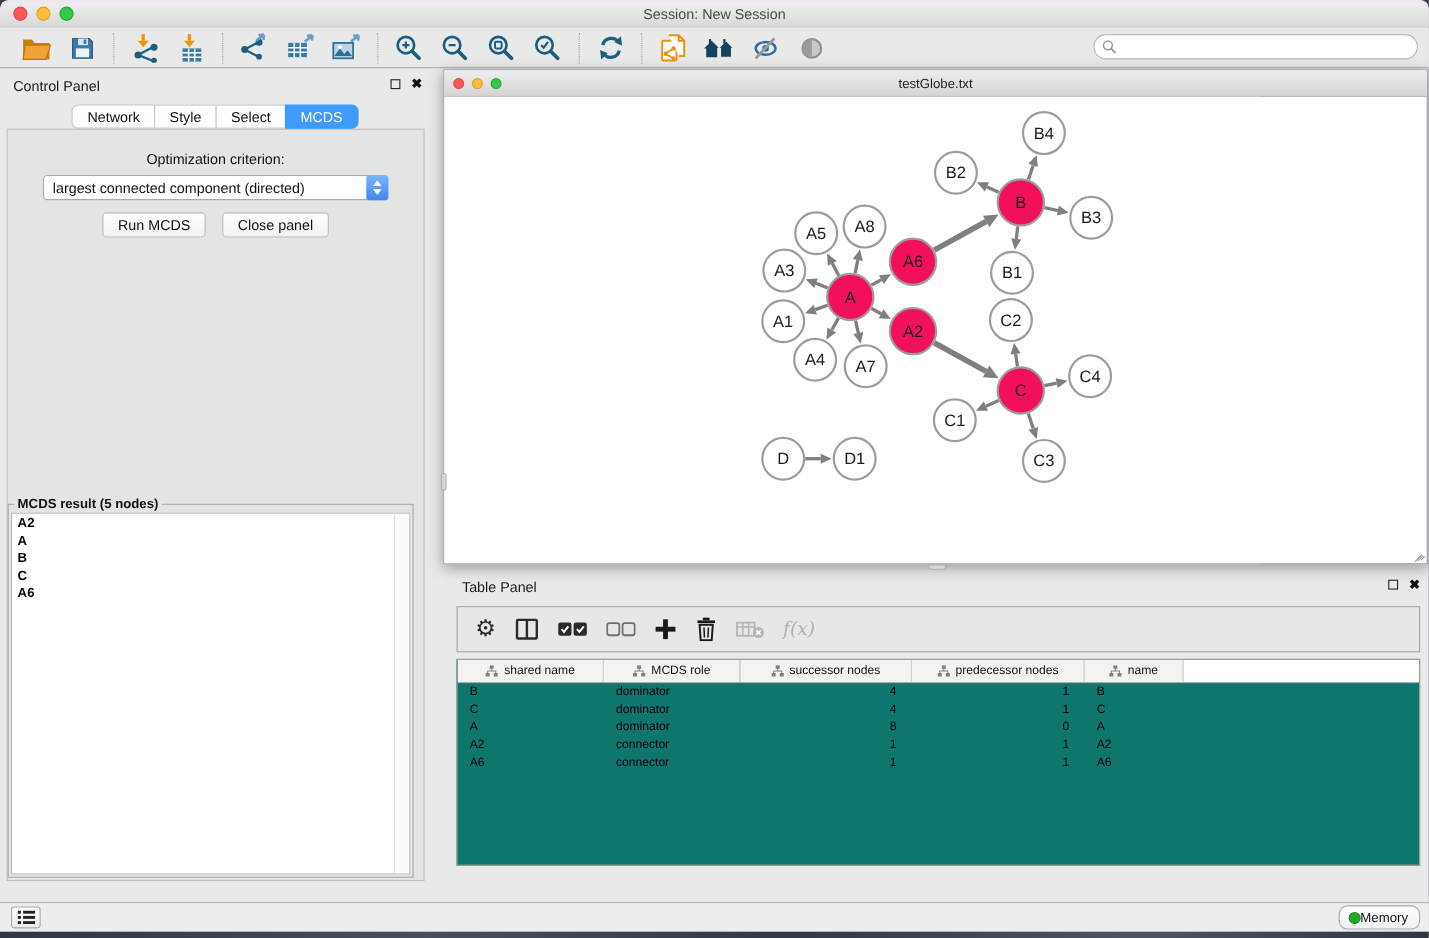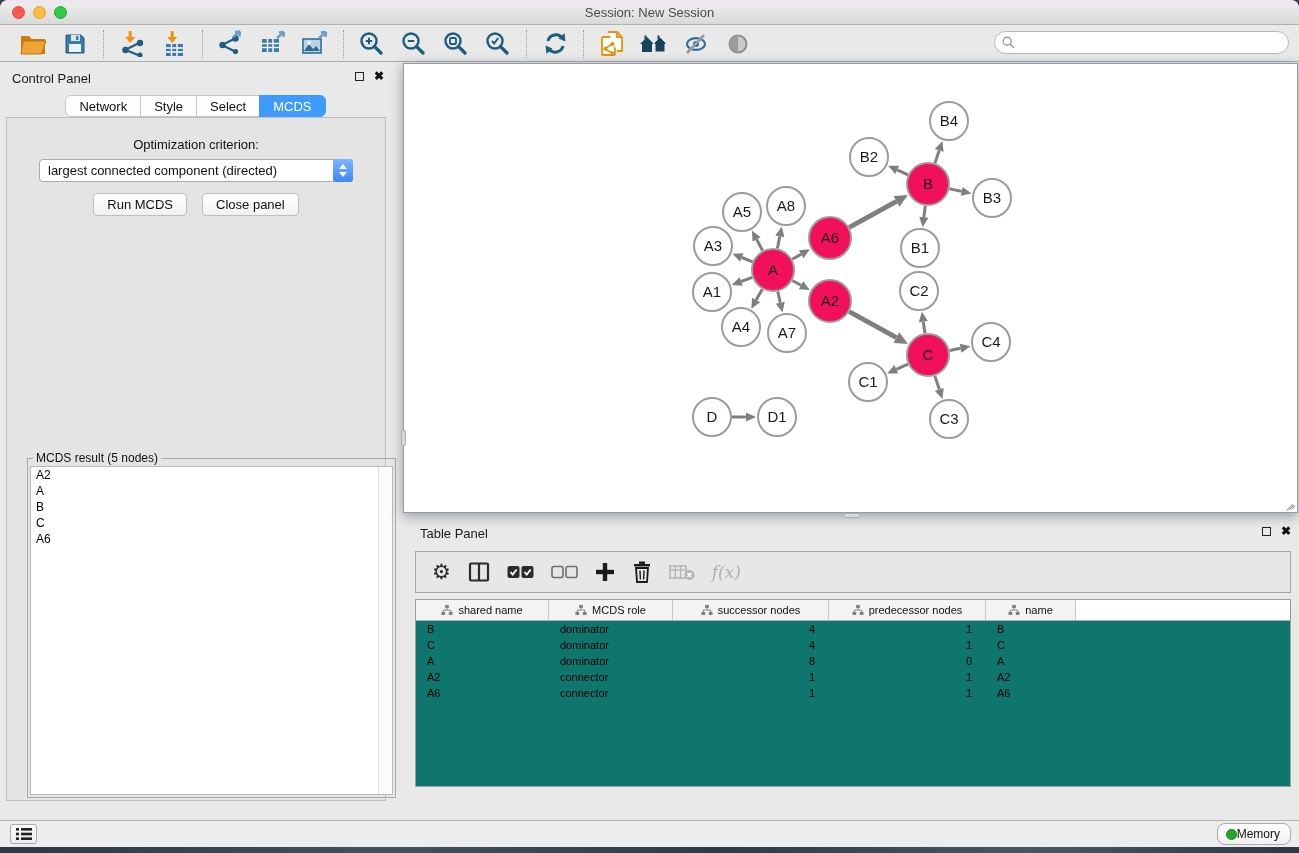--- a/index.html
+++ b/index.html
@@ -43,22 +43,22 @@
   .combo { width:314px; height:23px; margin:7px auto 0; background:#fff; border:1px solid #ABABAB;
     border-radius:4px; position:relative; font-size:13px; line-height:21px; padding-left:8px; color:#111; }
   .combo .stepper { position:absolute; right:-1px; top:-1px; width:20px; height:23px;
     background:linear-gradient(#7CB7FD,#3D86F2); border-radius:3px; display:flex; flex-direction:column;
     align-items:center; justify-content:center; gap:3px; }
   .tri-up    { width:0; height:0; border-left:4px solid transparent; border-right:4px solid transparent; border-bottom:5px solid #fff; }
   .tri-down  { width:0; height:0; border-left:4px solid transparent; border-right:4px solid transparent; border-top:5px solid #fff; }
   .btn-row { display:flex; justify-content:center; gap:15px; margin-top:11px; }
   .mac-btn { height:23px; padding:0 13px; background:linear-gradient(#FFFFFF,#F1F1F1);
     border:1px solid #BEBEBE; border-radius:4px; font-size:13px; color:#111; font-family:inherit; }
-  .result-box { position:absolute; left:20px; top:340px; width:369px; height:340px;
-    border:1px solid #A9A9A9; }
+  .result-box { position:absolute; left:0; top:340px; width:369px; height:340px;
+    border:1px solid #A9A9A9;font-weight:bold; }
   .result-legend { position:absolute; left:5px; top:-8px; background:#E4E4E4; padding:0 3px; font-size:12px; color:#111; }
   .result-list { position:absolute; left:2px; top:7px; right:2px; bottom:2px; background:#fff; border:1px solid #B9B9B9; overflow:hidden; }
   .result-scroll { position:absolute; right:0; top:0; width:14px; height:100%; background:#FBFBFB; border-left:1px solid #DDD; }
   .result-item { font-size:12px; line-height:16px; padding-left:5px; color:#000; }
 
   
   .net-window { position:absolute; left:403px; top:63px; width:895px; height:450px;
     border:1px solid #8E9CAE; background:#fff; box-shadow:0 3px 12px rgba(0,0,0,0.35); }
   .net-titlebar { position:absolute; left:0; top:0; width:100%; height:24px;
     background:linear-gradient(#EDEDED,#D5D5D5); border-bottom:1px solid #ABABAB; }
@@ -307,20 +307,28 @@
               <div class="result-item">C</div>
               <div class="result-item">A6</div>
             </div>
           <div class="result-scroll"></div>
         </div>
       </div>
     </div>
   </div>
 
   <div class="net-window">
+    <div class="net-titlebar">
+      <div class="net-lights">
+        <span class="net-light light red"></span>
+        <span class="net-light light yellow"></span>
+        <span class="net-light light green"></span>
+      </div>
+      <div class="net-title">testGlobe.txt</div>
+    </div>
     <div class="net-canvas">
       <svg width="893" height="424" viewBox="0 0 893 424">
           <line x1="358.6297000338812" y1="162.5975032891971" x2="352.61269540680377" y2="151.33988172885864" stroke="#7F7F7F" stroke-width="3"></line>
           <polygon points="347.89892269493157,142.52056504213004 356.6695810826989,149.17154628139744 348.5558097309086,153.50821717631985" fill="#7F7F7F"></polygon>
           <line x1="373.3793183343823" y1="160.44027896919482" x2="375.8291423470067" y2="148.37960690704367" stroke="#7F7F7F" stroke-width="3"></line>
           <polygon points="377.8197415899078,138.57973371122313 380.3370840170842,149.29528255877815 371.32120067692927,147.46393125530918" fill="#7F7F7F"></polygon>
           <line x1="348.5735128005243" y1="173.8294051202097" x2="337.782777417443" y2="169.51311096697722" stroke="#7F7F7F" stroke-width="3"></line>
           <polygon points="328.4980105085904,165.79920420343618 339.4911745286719,165.24211818890504 336.07438030621415,173.7841037450494" fill="#7F7F7F"></polygon>
           <line x1="348.30480533927783" y1="189.46384069730965" x2="337.1614106582903" y2="193.48276992651822" stroke="#7F7F7F" stroke-width="3"></line>
           <polygon points="327.7545039943257,196.8754247889317 335.60078942158015,189.15559286109448 338.7220318950005,197.80994699194196" fill="#7F7F7F"></polygon>

